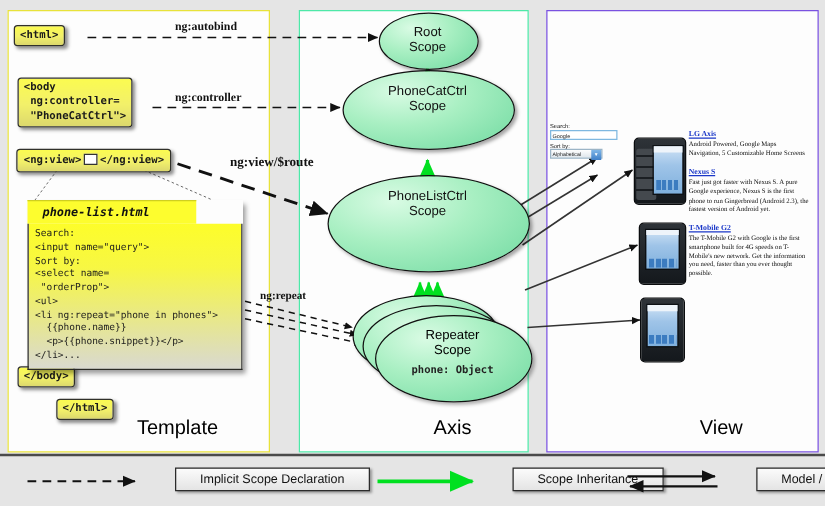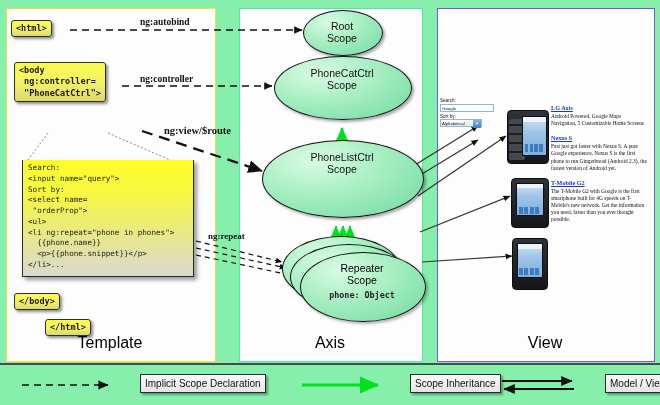--- a/index.html
+++ b/index.html
@@ -1,25 +1,25 @@
 <!DOCTYPE html>
 <html><head>
 <meta charset="utf-8">
 <style>
   html,body{margin:0;padding:0;background:#fff;}
   body{width:660px;height:405px;position:relative;overflow:hidden;
        font-family:"Liberation Sans",sans-serif;}
-  #stage{position:absolute;left:0;top:0;width:660px;height:405px;background:#86efac;}
+  #stage{position:absolute;left:0;top:0;width:660px;height:405px;background:#e5e5e5;}
   svg.layer{position:absolute;left:0;top:0;width:660px;height:405px;overflow:visible;}
   #wires{z-index:5;}
   .panel{position:absolute;background:#fdfdfd;}
   #panel-template{left:6px;top:8px;width:208px;height:352px;border:1.5px solid #e8e23a;}
   #panel-model{left:239px;top:8px;width:182px;height:352px;border:1.5px solid #4ee8a8;}
   #panel-view{left:437px;top:8px;width:216px;height:352px;border:1.5px solid #7a52e0;}
-  .panel-title{position:absolute;font-size:16px;color:#000;text-align:center;}
+  .panel-title{position:absolute;font-size:16px;color:#000;text-align:center;padding-left:32px;}
   #title-template{left:6px;top:334px;width:208px;}
   #title-model{left:239px;top:334px;width:182px;}
   #title-view{left:437px;top:334px;width:216px;}
 
   .tagbox{position:absolute;z-index:20;box-sizing:border-box;
      background:linear-gradient(180deg,#fbfb50 0%,#f2f06a 55%,#dcd86d 100%);
      border:1.5px solid #30302a;border-radius:3px;
      box-shadow:2px 2px 3px rgba(0,0,0,.45);
      font-family:"DejaVu Sans Mono","Liberation Mono",monospace;
      font-weight:bold;font-size:8.5px;color:#1a1a1a;
@@ -42,21 +42,21 @@
     border:1px solid #2a2a26;border-top:none;
     font-family:"DejaVu Sans Mono","Liberation Mono",monospace;
     font-size:7.6px;line-height:1.42;color:#1b1b1b;white-space:pre;
     padding:3px 4px 5px 5px;}
 
   .wirelabel{position:absolute;z-index:24;
     font-family:Liberation Serif, serif;
     font-weight:bold;color:#111;white-space:nowrap;}
   #lbl-autobind{left:140px;top:17px;font-size:9.5px;}
   #lbl-controller{left:140px;top:74px;font-size:9.5px;}
-  #lbl-ngview{left:164px;top:125px;font-size:10.5px;}
+  #lbl-ngview{left:184px;top:125px;font-size:10.5px;}
   #lbl-repeat{left:208px;top:231px;font-size:9px;}
 
   .scope{position:absolute;z-index:18;text-align:center;color:#111;}
   .ell{position:absolute;left:0;top:0;width:100%;height:100%;
     border-radius:50%;border:1.6px solid #111;
     background:radial-gradient(ellipse at 32% 26%, #d9fbe4 0%, #a8efc2 42%, #6fd9a0 100%);
     box-shadow:2px 2px 3px rgba(0,0,0,.35);}
   .scope .txt{position:relative;z-index:3;}
   .sname{font-size:10.5px;line-height:1.18;padding-top:2px;}
   .sprops{font-family:"DejaVu Sans Mono","Liberation Mono",monospace;
@@ -114,21 +114,21 @@
      font-family:"Liberation Serif",serif;}
   #listing .ptitle{color:#1a37c8;text-decoration:underline;font-size:6.2px;
      font-weight:bold;margin-bottom:2px;}
   #listing .pdesc{color:#111;font-size:5.4px;line-height:1.32;margin-bottom:7px;}
 
   #legend{position:absolute;left:0;top:366px;width:660px;height:39px;z-index:30;}
   #legend .lrow{position:absolute;top:8px;height:22px;}
   #legend .chip{position:absolute;top:0;box-sizing:border-box;
      background:linear-gradient(180deg,#fbfbfb,#e4e4e4);
      border:1.5px solid #2b2b2b;font-size:10px;color:#111;
-     padding:3px 4px;white-space:nowrap;
+     padding:3px 19px;white-space:nowrap;
      box-shadow:1.5px 1.5px 2px rgba(0,0,0,.35);}
   #lg1{left:20px;} #lg1 .chip{left:120px;}
   #lg2{left:300px;} #lg2 .chip{left:110px;}
   #lg3{left:500px;} #lg3 .chip{left:105px;}
   #divider{position:absolute;left:0;top:363px;width:660px;height:2px;
      background:#4a4a4a;z-index:28;}
 </style>
 </head>
 <body>
 
@@ -176,22 +176,24 @@
     <path d="M48,133 L28,160" stroke="#555" stroke-width="0.7" fill="none" stroke-dasharray="2,2"></path>
     <path d="M108,133 L170,160" stroke="#555" stroke-width="0.7" fill="none" stroke-dasharray="2,2"></path>
   </svg>
 
   <div class="tagbox" id="tag-html">&lt;html&gt;</div>
 
   <div class="tagbox" id="tag-body">&lt;body
  ng:controller=
  "PhoneCatCtrl"&gt;</div>
 
+  <div class="tagbox" id="tag-ngview"><span>&lt;ng:view&gt;</span><span class="ngview-slot"></span><span>&lt;/ng:view&gt;</span></div>
 
   <div id="codecard">
+    <div class="ctitle">phone-list.html</div>
     <div class="cbody">Search:
 &lt;input name="query"&gt;
 Sort by:
 &lt;select name=
  "orderProp"&gt;
 &lt;ul&gt;
 &lt;li ng:repeat="phone in phones"&gt;
   {{phone.name}}
   &lt;p&gt;{{phone.snippet}}&lt;/p&gt;
 &lt;/li&gt;...</div>

